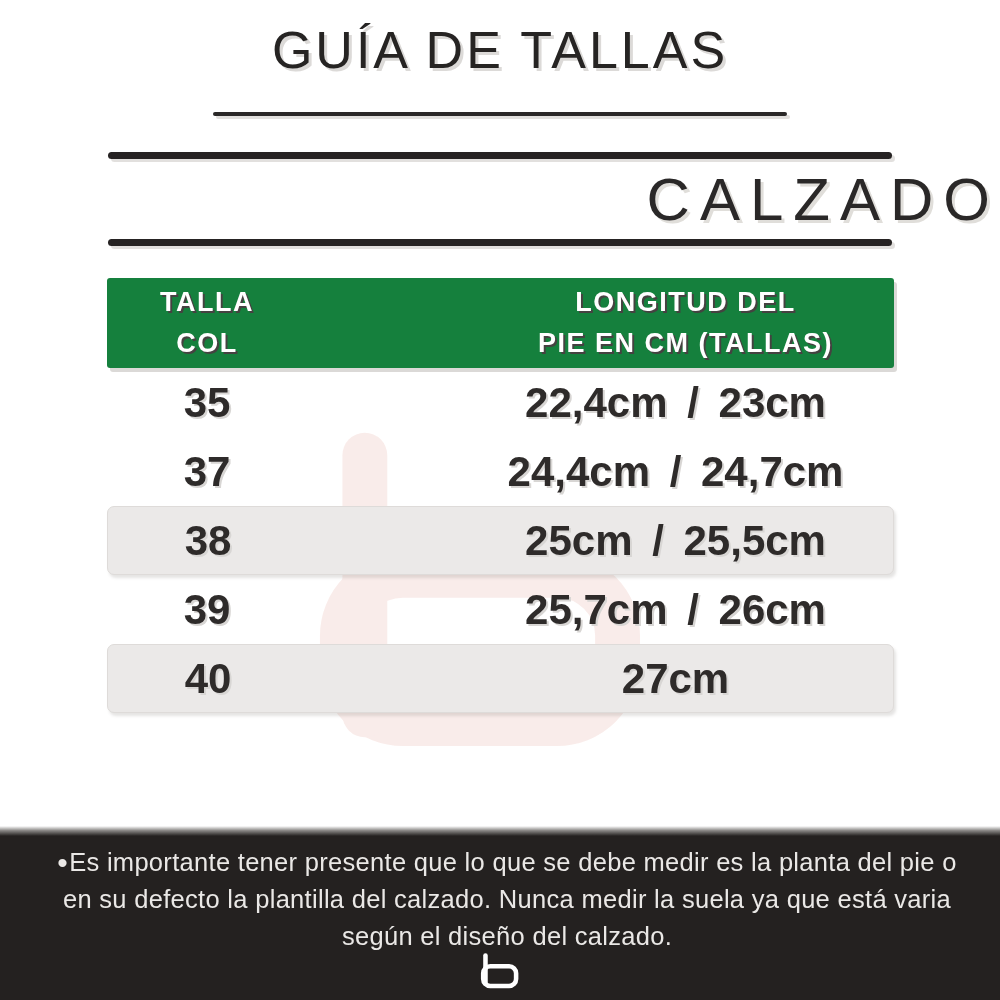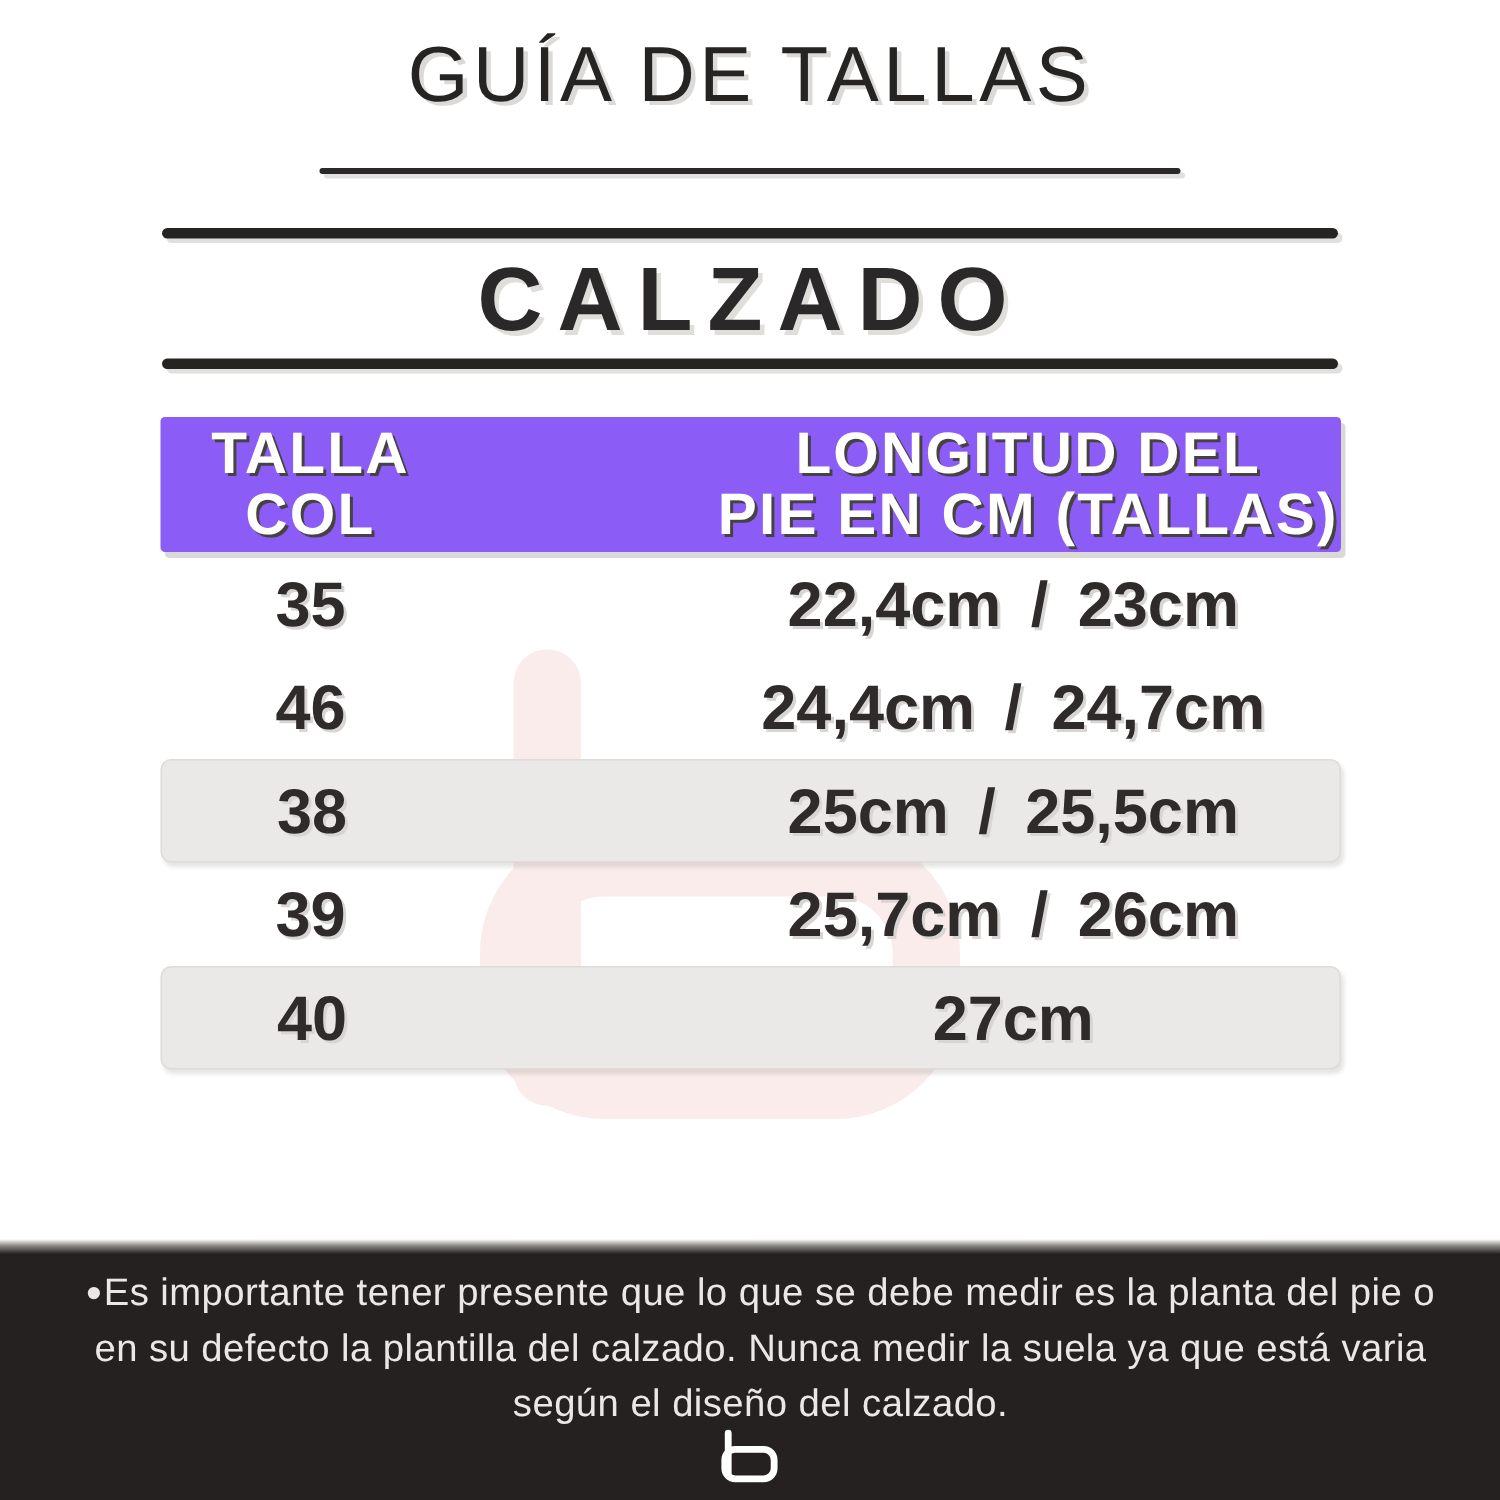--- a/index.html
+++ b/index.html
@@ -26,42 +26,42 @@
   }
   .rule {
     position: absolute; left: 108px; width: 784px; height: 7px;
     background: #262323; border-radius: 4px;
     box-shadow: 3px 3px 0 #e2e0de;
   }
   .rule1 { top: 152px; }
   .rule2 { top: 239px; }
   .subtitle {
     position: absolute; top: 170px; left: 0; width: 100%;
-    margin: 0; text-align: center;
-    font-size: 60px; font-weight: 700; letter-spacing: 10px;
+    margin: 0; text-align: right;
+    font-size: 60px; font-weight: 400; letter-spacing: 10px;
     color: #2a2828; line-height: 1;
     text-shadow: 3px 3px 0 #e0deda;
   }
 
   
   .watermark {
     position: absolute; left: 318px; top: 424px;
     width: 322px; height: 322px;
     opacity: 0.55; pointer-events: none;
   }
 
   
   .size-table { position: absolute; left: 107px; top: 278px; width: 787px; }
   .t-header {
     display: grid; grid-template-columns: 200px 1fr;
-    background: #8b5cf6; color: #ffffff;
+    background: #15803d; color: #ffffff;
     height: 90px; align-items: center;
     border-radius: 3px;
     box-shadow: 3px 4px 0 #dbd9d7;
-    font-weight: bold; font-size: 39px; letter-spacing: 1.5px;
+    font-weight: bold; font-size: 27px; letter-spacing: 1.5px;
     line-height: 41px;
     text-shadow: 2px 2px 0 #454241;
   }
   .t-header .th { text-align: center; }
   .t-header .col2 { padding-left: 170px; }
 
   .t-row {
     display: grid; grid-template-columns: 200px 1fr;
     height: 69px; align-items: center;
     font-size: 42px; color: #2e2b2a;
@@ -130,21 +130,21 @@
       </div>
     </div>
     <div>
     <div class="t-row">
       <div class="cell-size">35</div>
       <div class="cell-length">22,4cm / 23cm</div>
     </div>
 
 
     <div class="t-row">
-      <div class="cell-size">46</div>
+      <div class="cell-size">37</div>
       <div class="cell-length">24,4cm / 24,7cm</div>
     </div>
 
     <div class="t-row shaded">
       <div class="cell-size">38</div>
       <div class="cell-length">25cm / 25,5cm</div>
     </div>
 
     <div class="t-row">
       <div class="cell-size">39</div>

